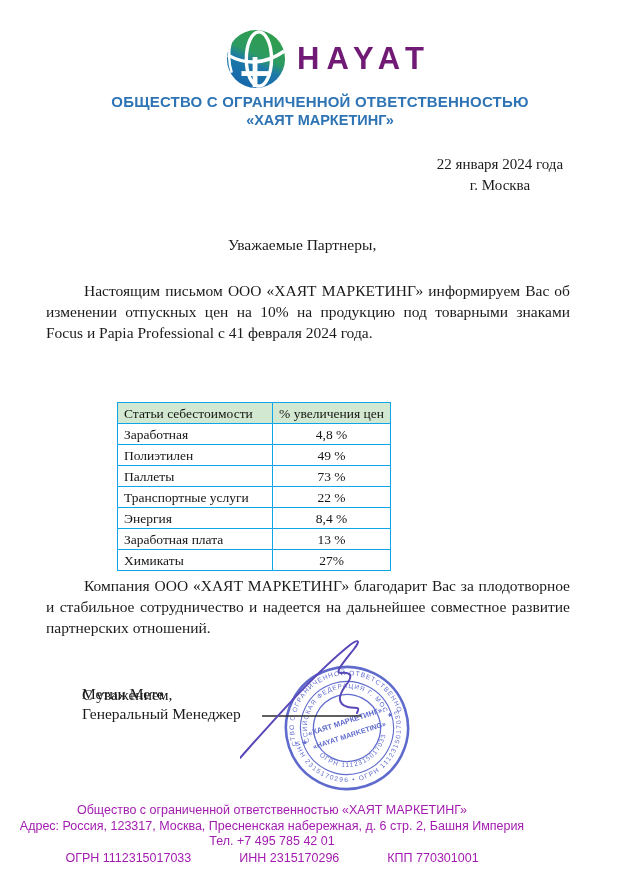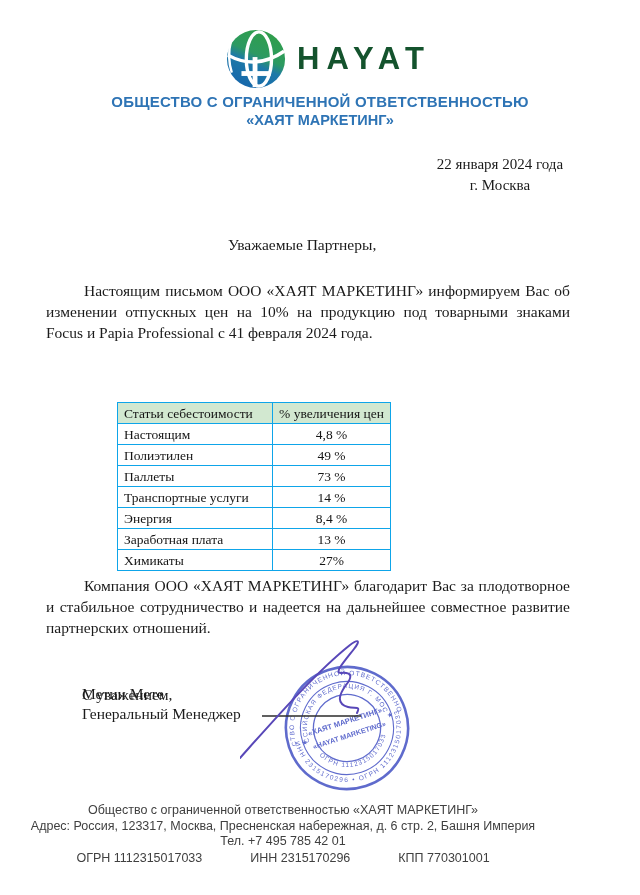--- a/index.html
+++ b/index.html
@@ -6,21 +6,21 @@
   .page{
     position:relative;width:640px;height:895px;background:#ffffff;
     font-family:"Liberation Serif","DejaVu Serif",serif;color:#1b1b1b;
     overflow:hidden;margin:0 auto;
   }
   
   .letterhead{position:absolute;top:28px;left:0;width:640px;text-align:center;}
   .logo-row{display:flex;justify-content:center;align-items:center;gap:10px;padding-left:16px;}
   .wordmark{
     font-family:"Liberation Sans","DejaVu Sans",sans-serif;font-weight:bold;
-    font-size:31px;letter-spacing:7px;color:#14532d;
+    font-size:31px;letter-spacing:7px;color:#701a75;
   }
   .co-line1{margin-top:3px;font-family:"Liberation Sans","DejaVu Sans",sans-serif;
     font-weight:bold;font-size:15px;color:#2e74b5;letter-spacing:.2px;}
   .co-line2{margin-top:2px;font-family:"Liberation Sans","DejaVu Sans",sans-serif;
     font-weight:bold;font-size:14.5px;color:#2e74b5;}
   
   .dateline{position:absolute;left:412px;top:154px;width:176px;text-align:center;
     font-size:15px;line-height:21px;}
   
   .greeting{position:absolute;left:228px;top:236px;font-size:15.5px;}
@@ -37,21 +37,21 @@
   table.cost th{background:#d2e8d0;text-align:left;}
   table.cost th.val,table.cost td.val{text-align:center;}
   .col-item{width:155px;}
   .col-val{width:118px;}
   
   .closing{position:absolute;left:82px;top:654px;font-size:15.5px;margin-top:32px;}
   .signer{position:absolute;left:82px;top:684px;font-size:15.5px;line-height:20px;}
   
   .footer{position:absolute;left:0;top:803px;width:544px;text-align:center;
     font-family:"Liberation Sans","DejaVu Sans",sans-serif;font-size:12.5px;
-    line-height:15.5px;color:#404040;margin-left:11px;}
+    line-height:15.5px;color:#a21caf;}
   .footer .regline{display:flex;justify-content:center;gap:48px;margin-top:1px;}
   .sigblock{position:absolute;left:240px;top:612px;}
 </style>
 </head>
 <body>
 
 <div class="page">
 
   <div class="letterhead">
     <div class="logo-row">
@@ -92,34 +92,34 @@
         <col class="col-val">
       </colgroup>
     <thead>
       <tr>
         <th>Статьи себестоимости</th>
         <th class="val">% увеличения цен</th>
       </tr>
     </thead>
     <tbody>
       <tr>
-          <td>Настоящим</td>
+          <td>Заработная</td>
           <td class="val">4,8 %</td>
         </tr>
       <tr>
           <td>Полиэтилен</td>
           <td class="val">49 %</td>
         </tr>
       <tr>
           <td>Паллеты</td>
           <td class="val">73 %</td>
         </tr>
       <tr>
           <td>Транспортные услуги</td>
-          <td class="val">14 %</td>
+          <td class="val">22 %</td>
         </tr>
       <tr>
           <td>Энергия</td>
           <td class="val">8,4 %</td>
         </tr>
       <tr>
           <td>Заработная плата</td>
           <td class="val">13 %</td>
         </tr>
       <tr>

